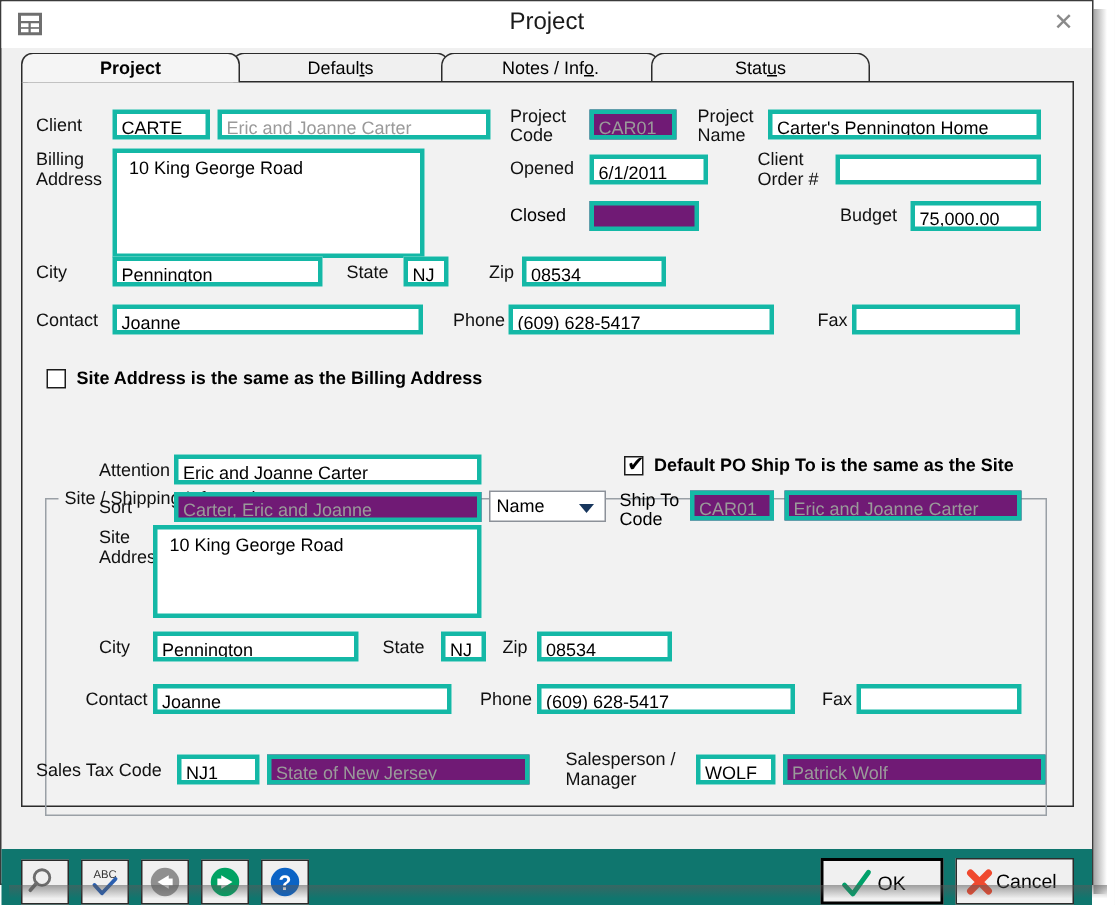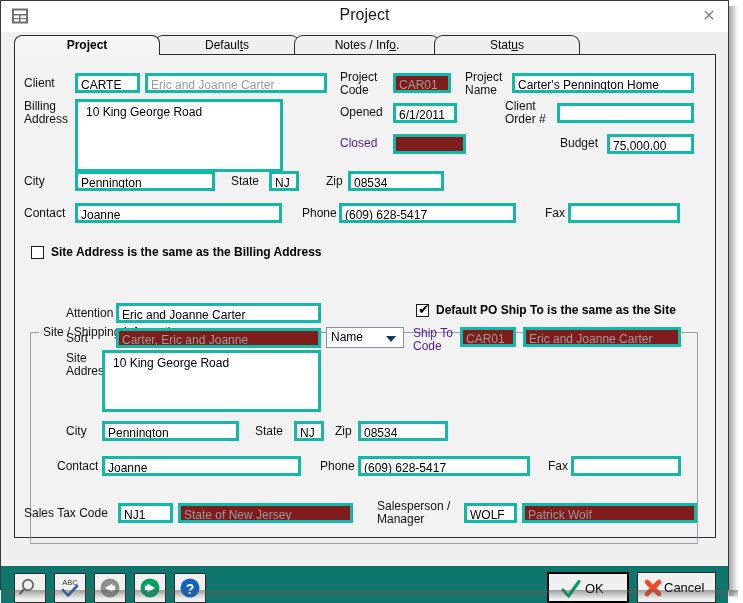--- a/index.html
+++ b/index.html
@@ -110,38 +110,38 @@
   }
 
   
   .lbl {
     position: absolute;
     font-size: 12px;
     color: #111111;
     white-space: pre-line;
     line-height: 13px;
   }
-  .lbl.dim { color: #4c1d95; }
+  .lbl.dim { color: #000000; }
 
   .fld {
     position: absolute;
     box-sizing: border-box;
     background: #ffffff;
     border: 3px solid #14b8a6;
     font-family: "Liberation Sans", sans-serif;
     font-size: 12px;
     color: #000000;
     padding: 0 3px;
     line-height: 18px;
     height: 20px;
     overflow: hidden;
     white-space: nowrap;
   }
   .fld.ro {
-    background: #7f1d1d;
+    background: #701a75;
     color: #9a9a9a;
   }
   .fld.ta {
     height: auto;
     white-space: pre-wrap;
     line-height: 15px;
     padding: 3px 8px;
   }
 
   
@@ -299,21 +299,21 @@
     <div class="fld" style="left:553px; top:148px; width:112px;"></div>
 
     <div class="lbl" style="left:325px; top:16px;">Project
 Code</div>
     <div class="fld ro" style="left:378px; top:18px; width:58px;">CAR01</div>
     <div class="lbl" style="left:450px; top:16px;">Project
 Name</div>
     <div class="fld" style="left:497px; top:18px; width:182px;">Carter's Pennington Home</div>
 
     <div class="lbl" style="left:325px; top:51px;">Opened</div>
-    <div class="fld" style="left:378px; top:48px; width:64px;">6/1/2011</div>
+    <div class="fld" style="left:378px; top:48px; width:79px;">6/1/2011</div>
     <div class="lbl" style="left:490px; top:45px;">Client
 Order #</div>
     <div class="fld" style="left:542px; top:48px; width:137px;"></div>
 
     <div class="lbl dim" style="left:325px; top:82px;">Closed</div>
     <div class="fld ro" style="left:378px; top:79px; width:73px;"></div>
     <div class="lbl" style="left:545px; top:82px;">Budget</div>
     <div class="fld" style="left:592px; top:79px; width:87px;">75,000.00</div>
 
     <div class="cbrow" style="left:16px; top:191px;">

